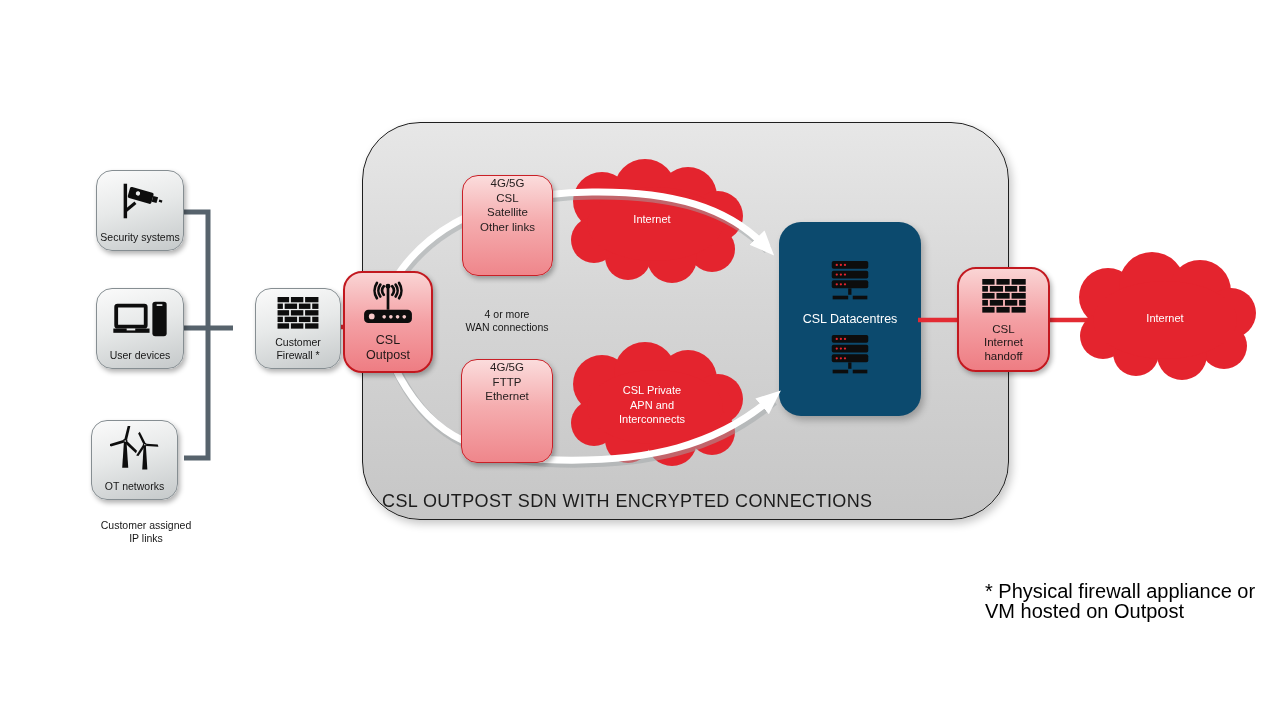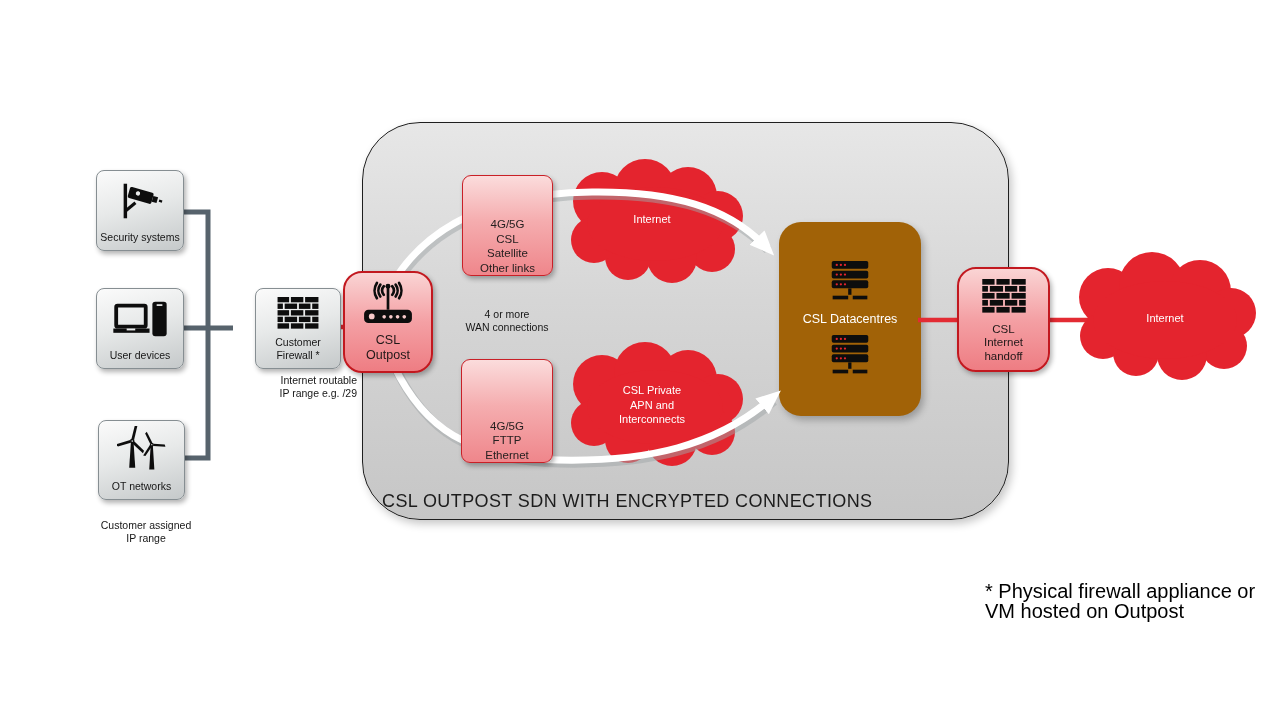--- a/index.html
+++ b/index.html
@@ -9,44 +9,44 @@
   .sdn-container{position:absolute;left:362px;top:122px;width:645px;height:396px;
     border-radius:58px;border:1px solid #1f1f1f;
     background:linear-gradient(180deg,#e7e7e7 0%,#d6d6d6 45%,#c6c6c6 100%);
     box-shadow:3px 4px 8px rgba(0,0,0,.22);z-index:1;}
   .sdn-caption{position:absolute;left:382px;top:491px;width:605px;
     font-size:18px;letter-spacing:.4px;color:#1c1c1c;z-index:6;}
 
   svg.overlay{position:absolute;left:0;top:0;z-index:5;}
 
   
-  .gnode{position:absolute;border-radius:8px;border:1px solid #868e92;
+  .gnode{position:absolute;border-radius:16px;border:1px solid #868e92;
     background:linear-gradient(165deg,#fbfbfb 0%,#e7e9e9 45%,#c5c9ca 100%);
     box-shadow:2px 3px 5px rgba(0,0,0,.30);
     display:flex;flex-direction:column;align-items:center;justify-content:flex-end;
     z-index:10;box-sizing:border-box;}
   .gnode .iconwrap{flex:1;display:flex;align-items:center;justify-content:center;width:100%;}
   .node-label{font-size:10.5px;color:#161616;text-align:center;line-height:12.5px;margin-bottom:7px;}
 
-  .pnode{position:absolute;border-radius:9px;border:1.5px solid #c92027;
+  .pnode{position:absolute;border-radius:16px;border:1.5px solid #c92027;
     background:linear-gradient(180deg,#fbdcdc 0%,#f5adaf 45%,#ef868b 100%);
     box-shadow:2px 3px 5px rgba(0,0,0,.30);
-    display:flex;flex-direction:column;align-items:center;justify-content:flex-end;
+    display:flex;flex-direction:column;align-items:center;justify-content:flex-start;
     font-size:11.5px;line-height:14.5px;color:#262020;text-align:center;
     z-index:10;box-sizing:border-box;}
 
   .outpost,.handoff{border-width:2.5px;border-color:#c2181f;border-radius:19px;
     background:linear-gradient(180deg,#fad4d4 0%,#f4a0a4 50%,#ee7d83 100%);}
   .outpost{justify-content:flex-end;}
   .handoff{justify-content:flex-end;}
   .outpost .olabel{font-size:12.5px;line-height:15px;color:#201818;margin-bottom:8px;text-align:center;}
   .handoff .hlabel{font-size:11.5px;line-height:13.5px;color:#201818;margin-bottom:7px;text-align:center;}
 
   .datacentres{position:absolute;left:779px;top:222px;width:142px;height:194px;
-    border-radius:22px;background:#a16207;z-index:4;
+    border-radius:22px;background:#0c4a6e;z-index:4;
     display:flex;flex-direction:column;align-items:center;justify-content:center;gap:9px;
     box-shadow:3px 4px 7px rgba(0,0,0,.25);}
   .dc-label{color:#ffffff;font-size:12.5px;text-align:center;}
 
   
   .annot{position:absolute;font-size:10.5px;line-height:13px;color:#161616;z-index:6;}
   .cloud-label{position:absolute;color:#ffffff;font-size:11px;line-height:14.5px;text-align:center;z-index:6;}
   .footnote{position:absolute;left:985px;top:581px;width:275px;font-size:20px;line-height:20px;color:#000000;z-index:6;}
   .icon-svg{display:block;}
 </style>
@@ -136,21 +136,21 @@
         <rect x="3" y="7" width="31" height="22" rx="1.5" fill="none" stroke="#0d0d0d" stroke-width="4"></rect>
         <rect x="0" y="31" width="38" height="4.5"></rect>
         <rect x="14" y="31" width="9" height="2" fill="#e9ebeb"></rect>
         <rect x="41" y="3" width="15" height="36" rx="3"></rect>
         <rect x="45.5" y="5.5" width="6" height="1.8" fill="#e9ebeb"></rect>
       </svg>
     </div>
     <div class="node-label">User devices</div>
   </div>
 
-  <div class="gnode" style="left:98px;top:420px;width:87px;height:80px;">
+  <div class="gnode" style="left:91px;top:420px;width:87px;height:80px;">
     <div class="iconwrap">
       <svg class="icon-svg" width="50" height="48" viewBox="0 0 54 54" fill="#0d0d0d">
         <g transform="translate(16,17)">
           <path d="M-1.4 0 L-3.4 30 L3.4 30 L1.4 0 Z"></path>
           <g transform="rotate(18)">
               <path d="M-1.6 -2 L-2.6 -17 L0.2 -18.2 L1.6 -2 Z"></path>
             </g>
           <g transform="rotate(138)">
               <path d="M-1.6 -2 L-2.6 -17 L0.2 -18.2 L1.6 -2 Z"></path>
             </g>
@@ -323,25 +323,21 @@
   <div class="cloud-label" style="left:592px;top:212px;width:120px;">Internet</div>
   <div class="cloud-label" style="left:582px;top:383px;width:140px;">
     <span>CSL Private</span><br>
     <span>APN and</span><br>
     <span>Interconnects</span>
   </div>
   <div class="cloud-label" style="left:1100px;top:311px;width:130px;">Internet</div>
 
   <div class="annot" style="left:75px;top:519px;width:142px;text-align:center;">
     <span>Customer assigned</span><br>
-    <span>IP range</span>
-  </div>
-  <div class="annot" style="left:209px;top:374px;width:148px;text-align:right;">
-    <span>Internet routable</span><br>
-    <span>IP range e.g. /29</span>
+    <span>IP links</span>
   </div>
   <div class="annot" style="left:442px;top:308px;width:130px;text-align:center;">
     <span>4 or more</span><br>
     <span>WAN connections</span>
   </div>
   <div class="footnote">
     <span>* Physical firewall appliance or</span><br>
     <span>VM hosted on Outpost</span>
   </div>
 

